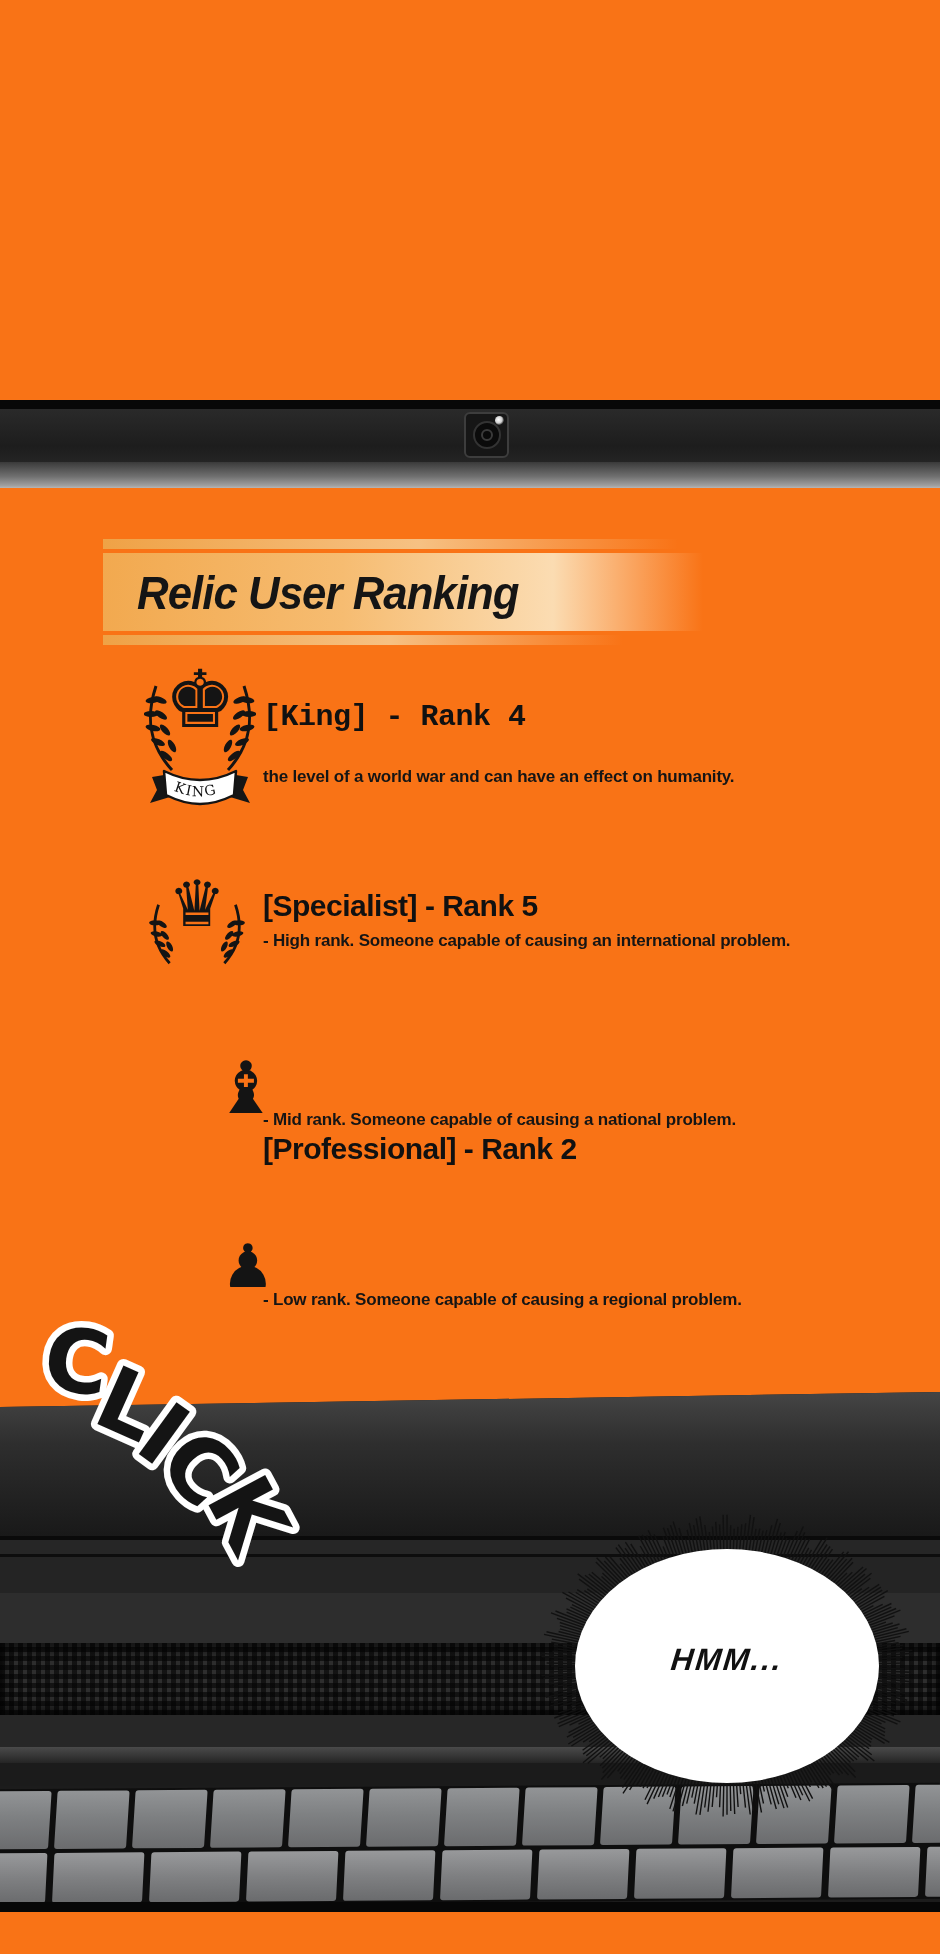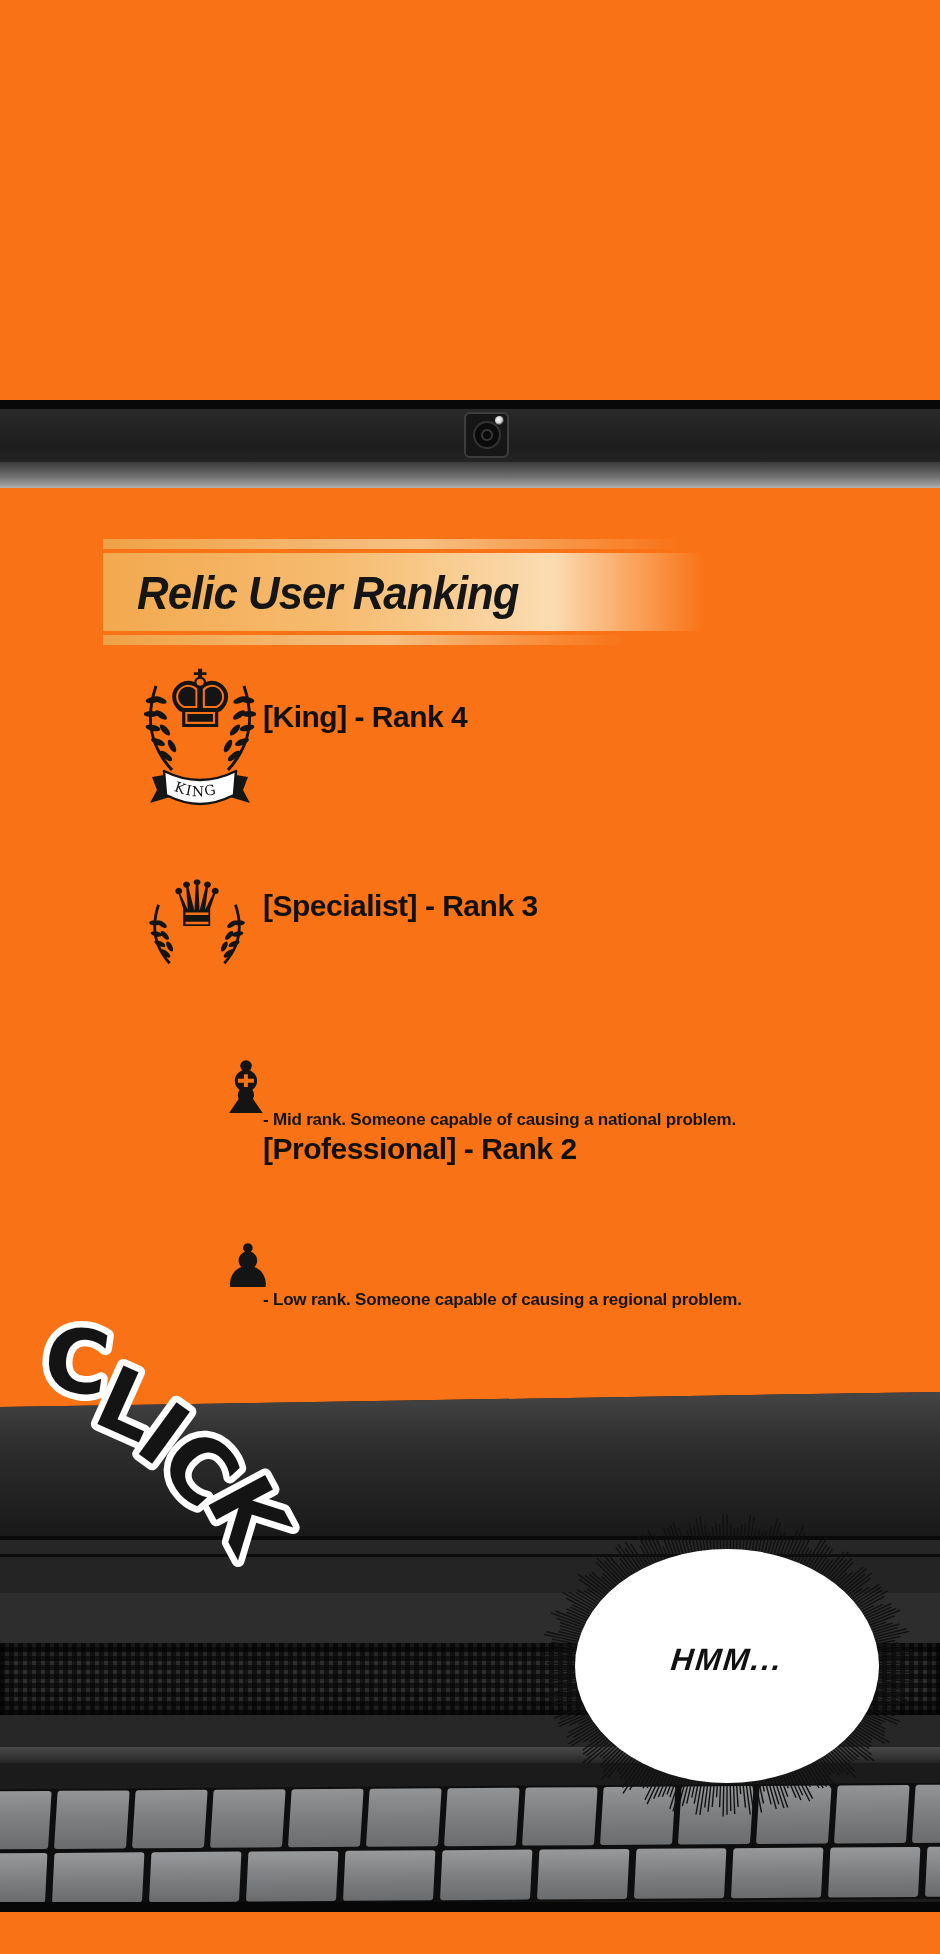--- a/index.html
+++ b/index.html
@@ -135,21 +135,22 @@
     <svg style="position:absolute; left:0; top:104px;" width="104" height="48" viewBox="0 0 104 46">
       <path d="M4,12 L22,9 L22,32 L2,38 L9,25 Z" fill="#161616"></path>
       <path d="M100,12 L82,9 L82,32 L102,38 L95,25 Z" fill="#161616"></path>
       <path d="M16,6 C40,18 64,18 88,6 L86,30 C62,42 42,42 18,30 Z" fill="#ffffff" stroke="#141414" stroke-width="2.5" stroke-linejoin="round"></path>
       <path id="ribbon-text-path" d="M22,24 C44,34 62,34 84,22" fill="none"></path>
       <text font-family="DejaVu Serif, serif" font-size="14" letter-spacing="1.5" fill="#111">
         <textPath href="#ribbon-text-path" startOffset="6%">KING</textPath>
       </text>
     </svg>
   </div>
-  <div class="rank-title" style="left:263px; top:700px;">[King] - Rank 4</div>
+  <div class="rank-title" style="left:263px; top:700px;font-family:Liberation Mono, monospace;">[King] - Rank 4</div>
+  <div class="rank-desc" style="left:263px; top:766px;">the level of a world war and can have an effect on humanity.</div>
 
   <div class="icon-box" style="left:153px; top:868px; width:88px; height:100px;">
     <svg class="laurel flip" style="left:-4px; top:34px;" width="26" height="64" viewBox="0 0 34 92">
       <path d="M6,88 C30,62 32,34 22,4" stroke="#141414" stroke-width="4" fill="none"></path>
       <g fill="#141414">
         <ellipse cx="12" cy="74" rx="8.5" ry="3.6" transform="rotate(-38 12 74)"></ellipse>
         <ellipse cx="20" cy="60" rx="8.5" ry="3.6" transform="rotate(-24 20 60)"></ellipse>
         <ellipse cx="25" cy="46" rx="8.5" ry="3.6" transform="rotate(-12 25 46)"></ellipse>
         <ellipse cx="27" cy="30" rx="8.5" ry="3.6"></ellipse>
         <ellipse cx="6" cy="64" rx="8" ry="3.6" transform="rotate(-62 6 64)"></ellipse>
@@ -164,21 +165,22 @@
         <ellipse cx="20" cy="60" rx="8.5" ry="3.6" transform="rotate(-24 20 60)"></ellipse>
         <ellipse cx="25" cy="46" rx="8.5" ry="3.6" transform="rotate(-12 25 46)"></ellipse>
         <ellipse cx="27" cy="30" rx="8.5" ry="3.6"></ellipse>
         <ellipse cx="6" cy="64" rx="8" ry="3.6" transform="rotate(-62 6 64)"></ellipse>
         <ellipse cx="13" cy="48" rx="8" ry="3.6" transform="rotate(-48 13 48)"></ellipse>
         <ellipse cx="17" cy="32" rx="8" ry="3.6" transform="rotate(-34 17 32)"></ellipse>
       </g>
     </svg>
     <span class="piece-glyph" style="top:4px; font-size:64px;">♛︎</span>
   </div>
-  <div class="rank-title" style="left:263px; top:889px;">[Specialist] - Rank 3</div>
+  <div class="rank-title" style="left:263px; top:889px;">[Specialist] - Rank 5</div>
+  <div class="rank-desc" style="left:263px; top:930px;">- High rank. Someone capable of causing an international problem.</div>
 
   <div class="icon-box" style="left:210px; top:1052px; width:72px; height:76px;">
     <span class="piece-glyph" style="top:0; font-size:72px;">♝︎</span>
   </div>
   <div class="rank-title" style="left:263px; top:1132px;">[Professional] - Rank 2</div>
   <div class="rank-desc" style="left:263px; top:1109px;">- Mid rank. Someone capable of causing a national problem.</div>
 
   <div class="icon-box" style="left:212px; top:1236px; width:72px; height:66px;">
     <span class="piece-glyph" style="top:0; font-size:60px;">♟︎</span>
   </div>

